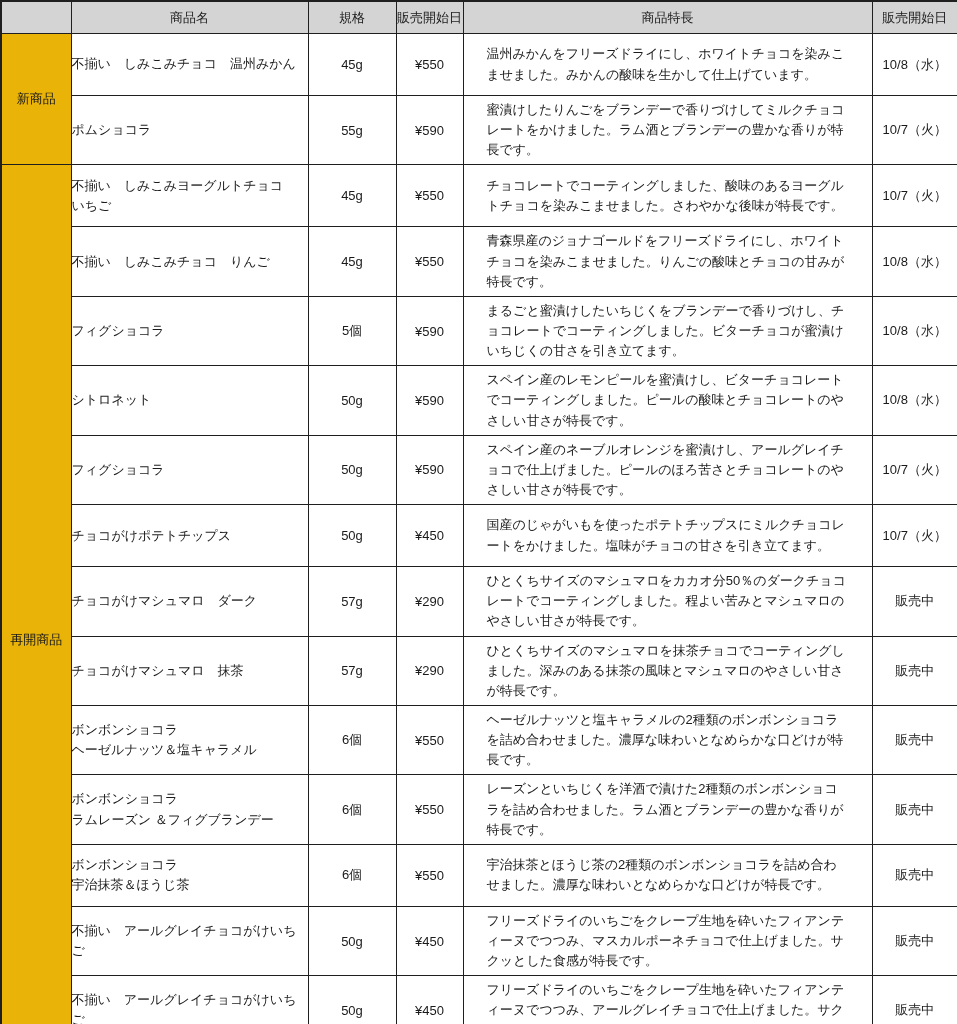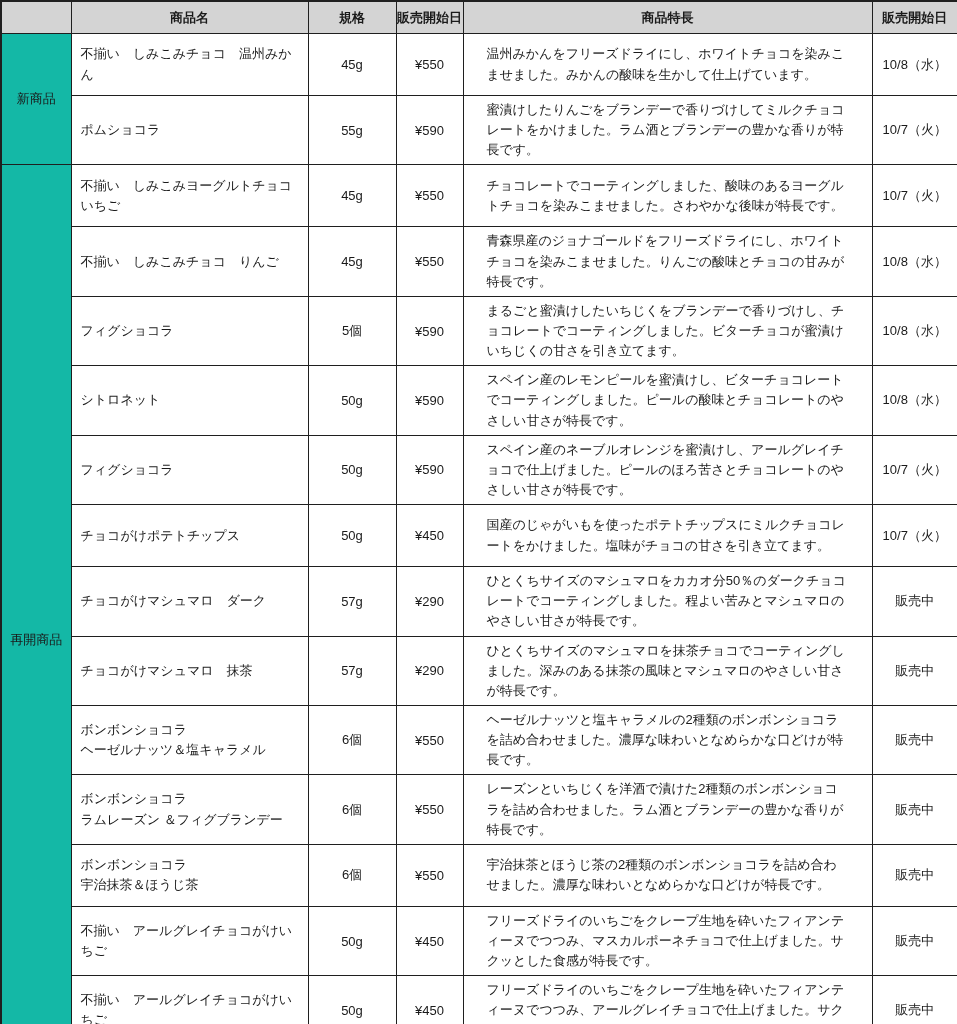--- a/index.html
+++ b/index.html
@@ -29,26 +29,26 @@
   col.c-launch{width:86px;}
   th,td{
     border:1px solid var(--border);
     font-size:13px;
     vertical-align:middle;
     overflow:hidden;
     padding:0;
   }
   thead th{
     background:var(--header-bg);
-    font-weight:bold;
+    font-weight:normal;
     height:31px;
   }
   tr.data-row{height:62px;}
-  td.group-cell{text-align:center;background:#14b8a6;}
-  td.name-cell{text-align:left;padding:4px 9px;white-space:pre-line;line-height:1.55;}
+  td.group-cell{text-align:center;background:#eab308;}
+  td.name-cell{text-align:left;padding:4px 0;white-space:pre-line;line-height:1.55;}
   td.spec-cell,td.price-cell,td.launch-cell{text-align:center;margin-left:15px;}
   td.feat-cell{text-align:left;padding:4px 23px;line-height:1.55;}
 </style>
 </head>
 <body>
 
 <table class="product-table">
   <colgroup>
     <col class="c-group">
       <col class="c-name">

